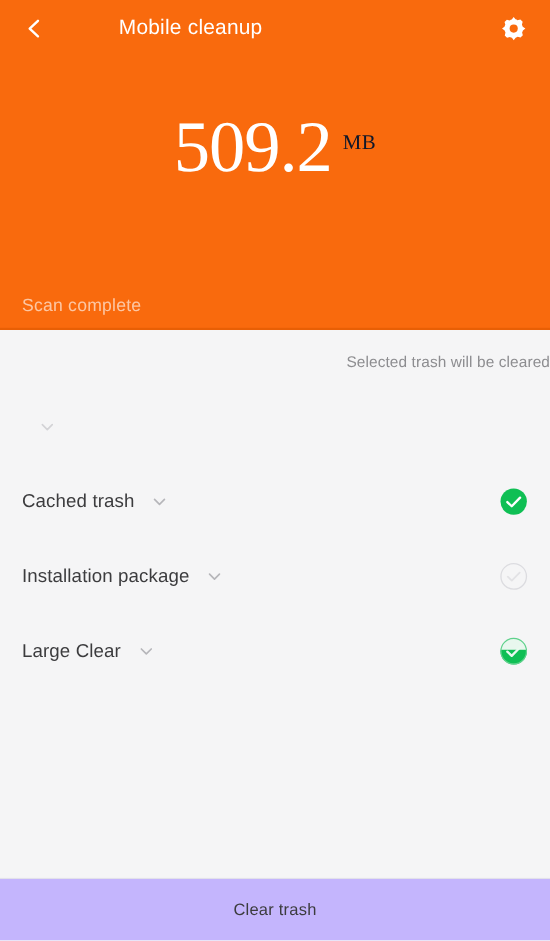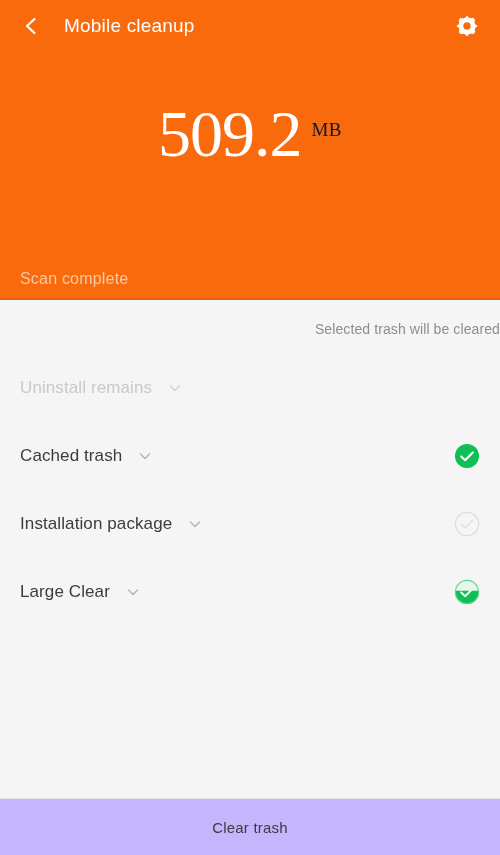--- a/index.html
+++ b/index.html
@@ -33,20 +33,21 @@
     box-sizing: border-box;
     border-bottom: 2px solid #e85f05;
   }
 
   .appbar {
     height: 52px;
     display: flex;
     align-items: center;
     padding: 0 16px 0 14px;
     box-sizing: border-box;
+    gap: 44px;
   }
 
   .back-btn {
     width: 34px;
     height: 34px;
     display: flex;
     align-items: center;
     justify-content: center;
     cursor: pointer;
     flex: 0 0 auto;
@@ -222,21 +223,20 @@
     <div class="scan-status">Scan complete</div>
   </div>
 
   <div class="body">
 
     <div class="hint">Selected trash will be cleared</div>
 
     <div class="rows">
 
       <div class="row disabled">
-        <span class="row-label">Uninstall remains</span>
         <span class="chev">
           <svg width="18" height="18" viewBox="0 0 18 18">
             <polyline points="4.5,7 9,11.5 13.5,7" fill="none" stroke="#d3d3d6" stroke-width="1.5" stroke-linecap="round" stroke-linejoin="round"></polyline>
           </svg>
         </span>
         <span class="spacer"></span>
       </div>
 
       <div class="row">
         <span class="row-label">Cached trash</span>

